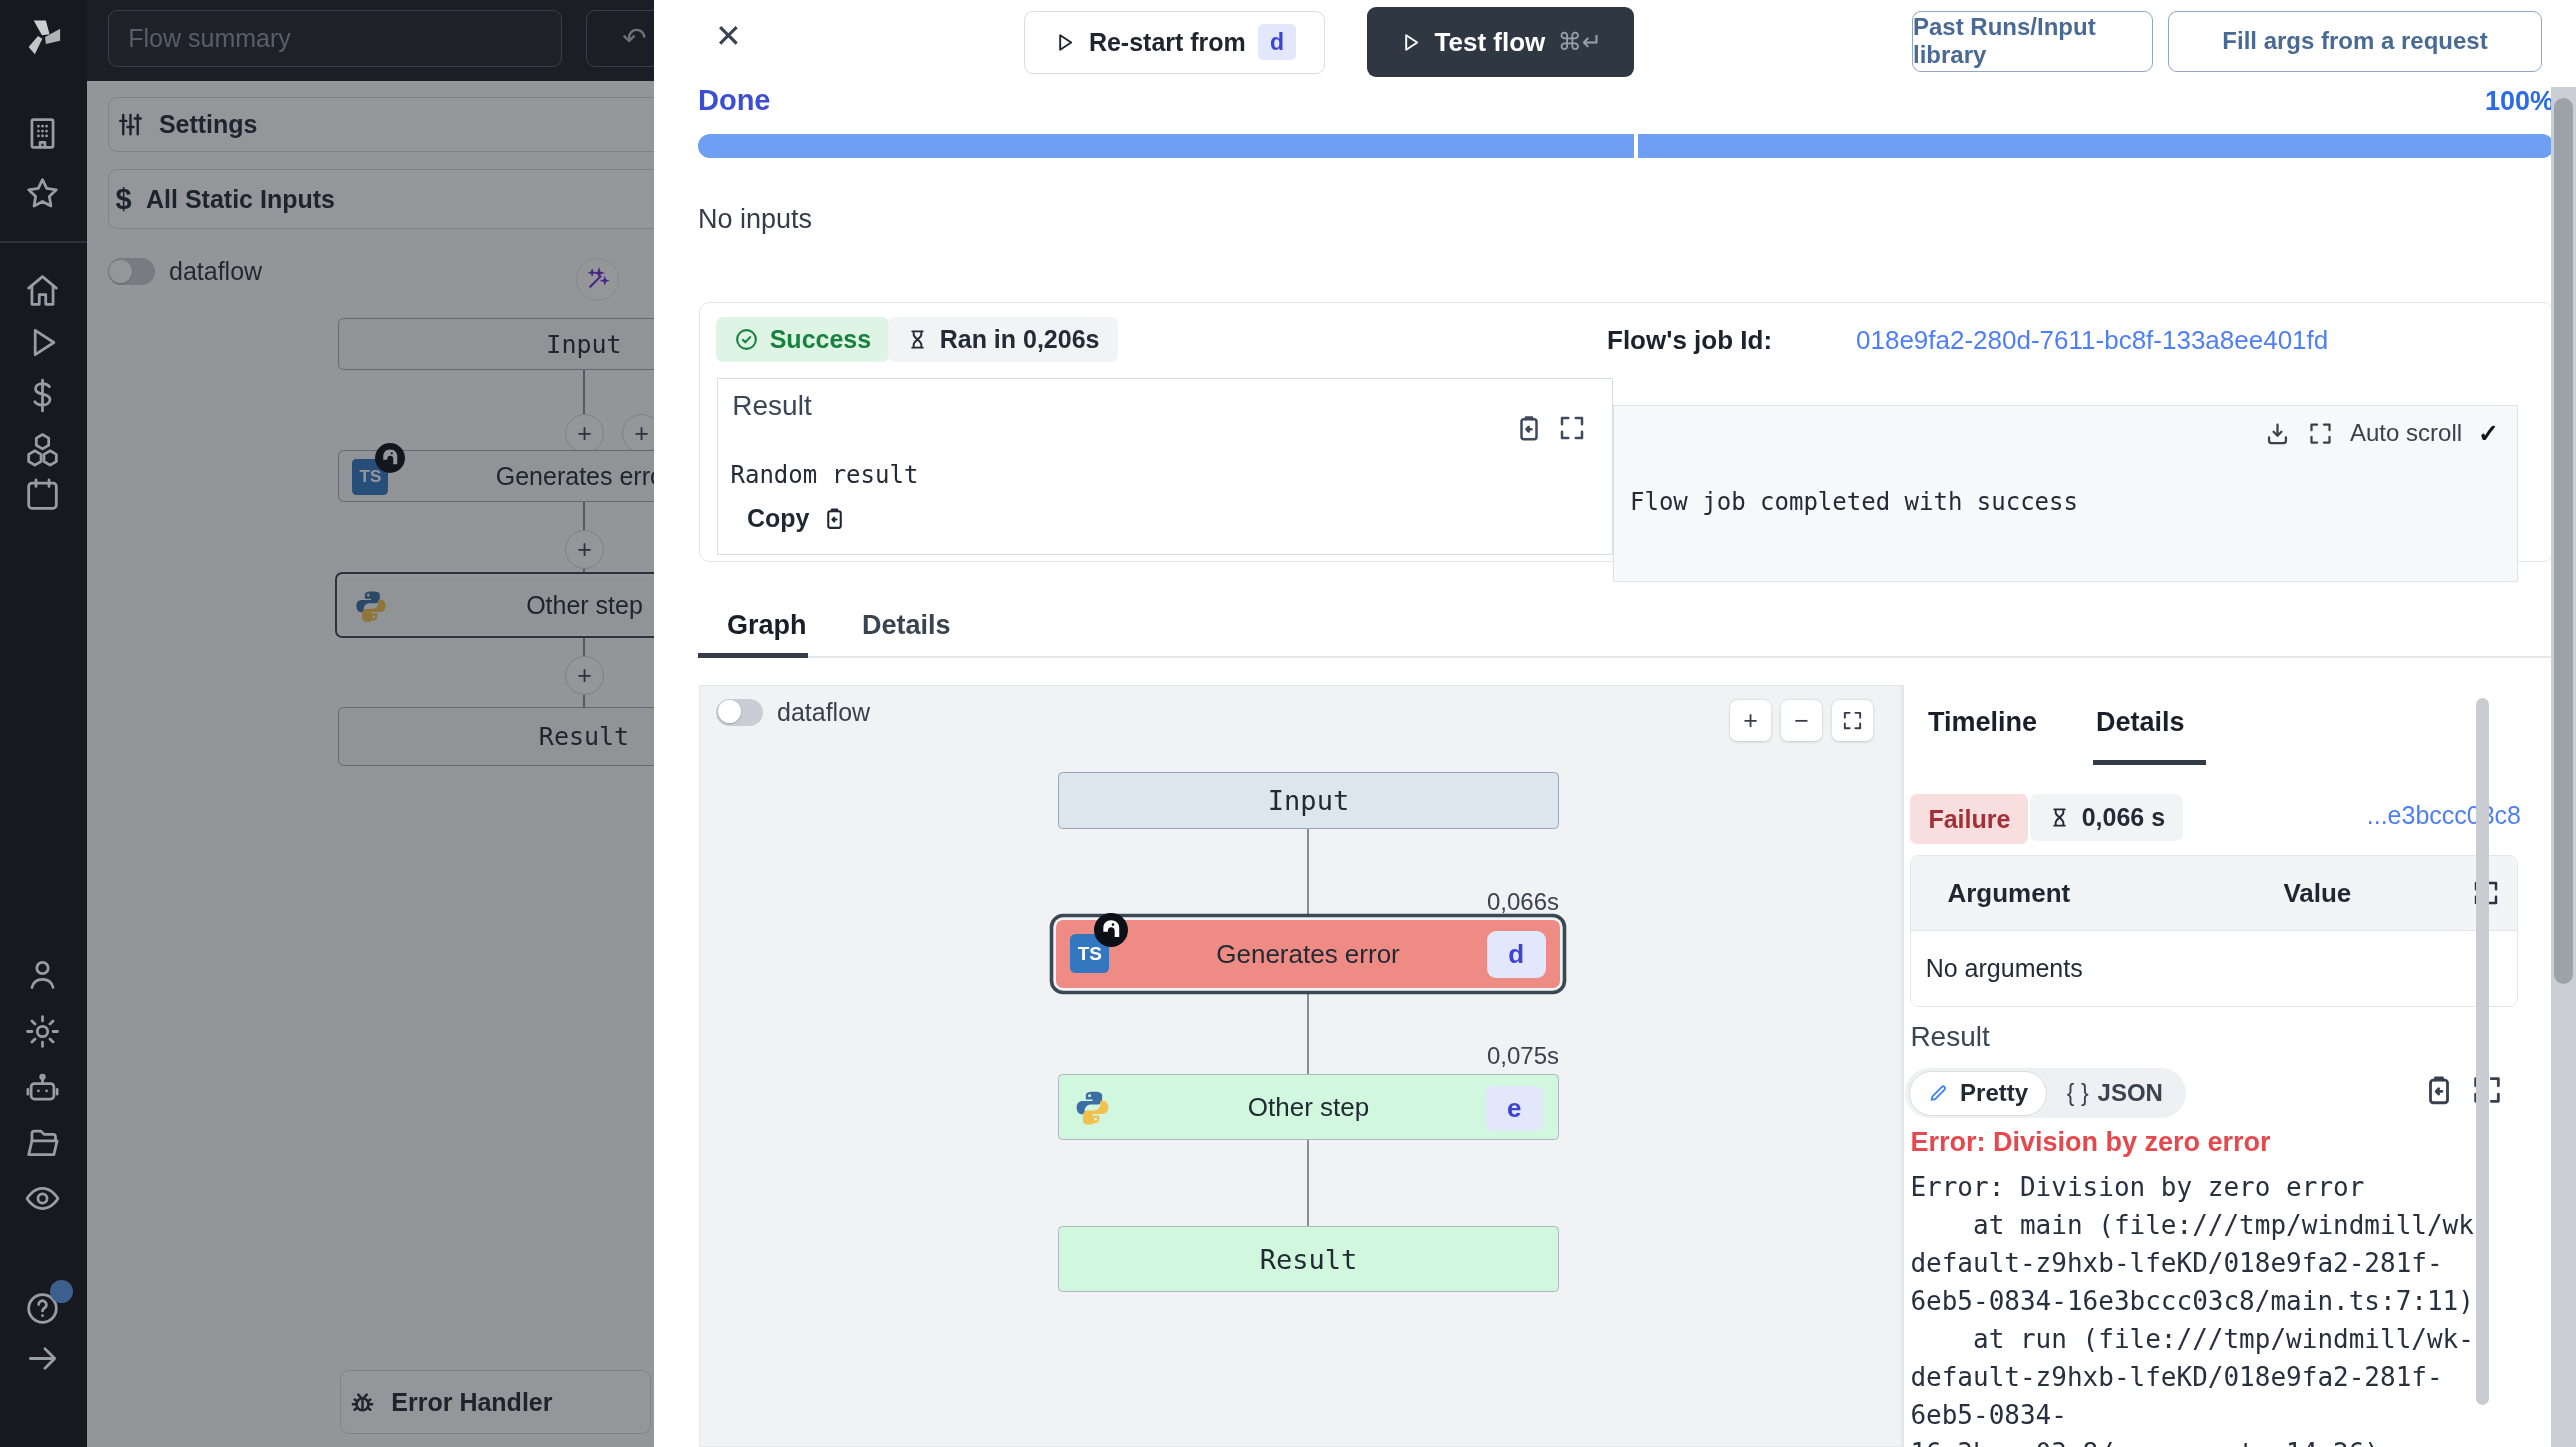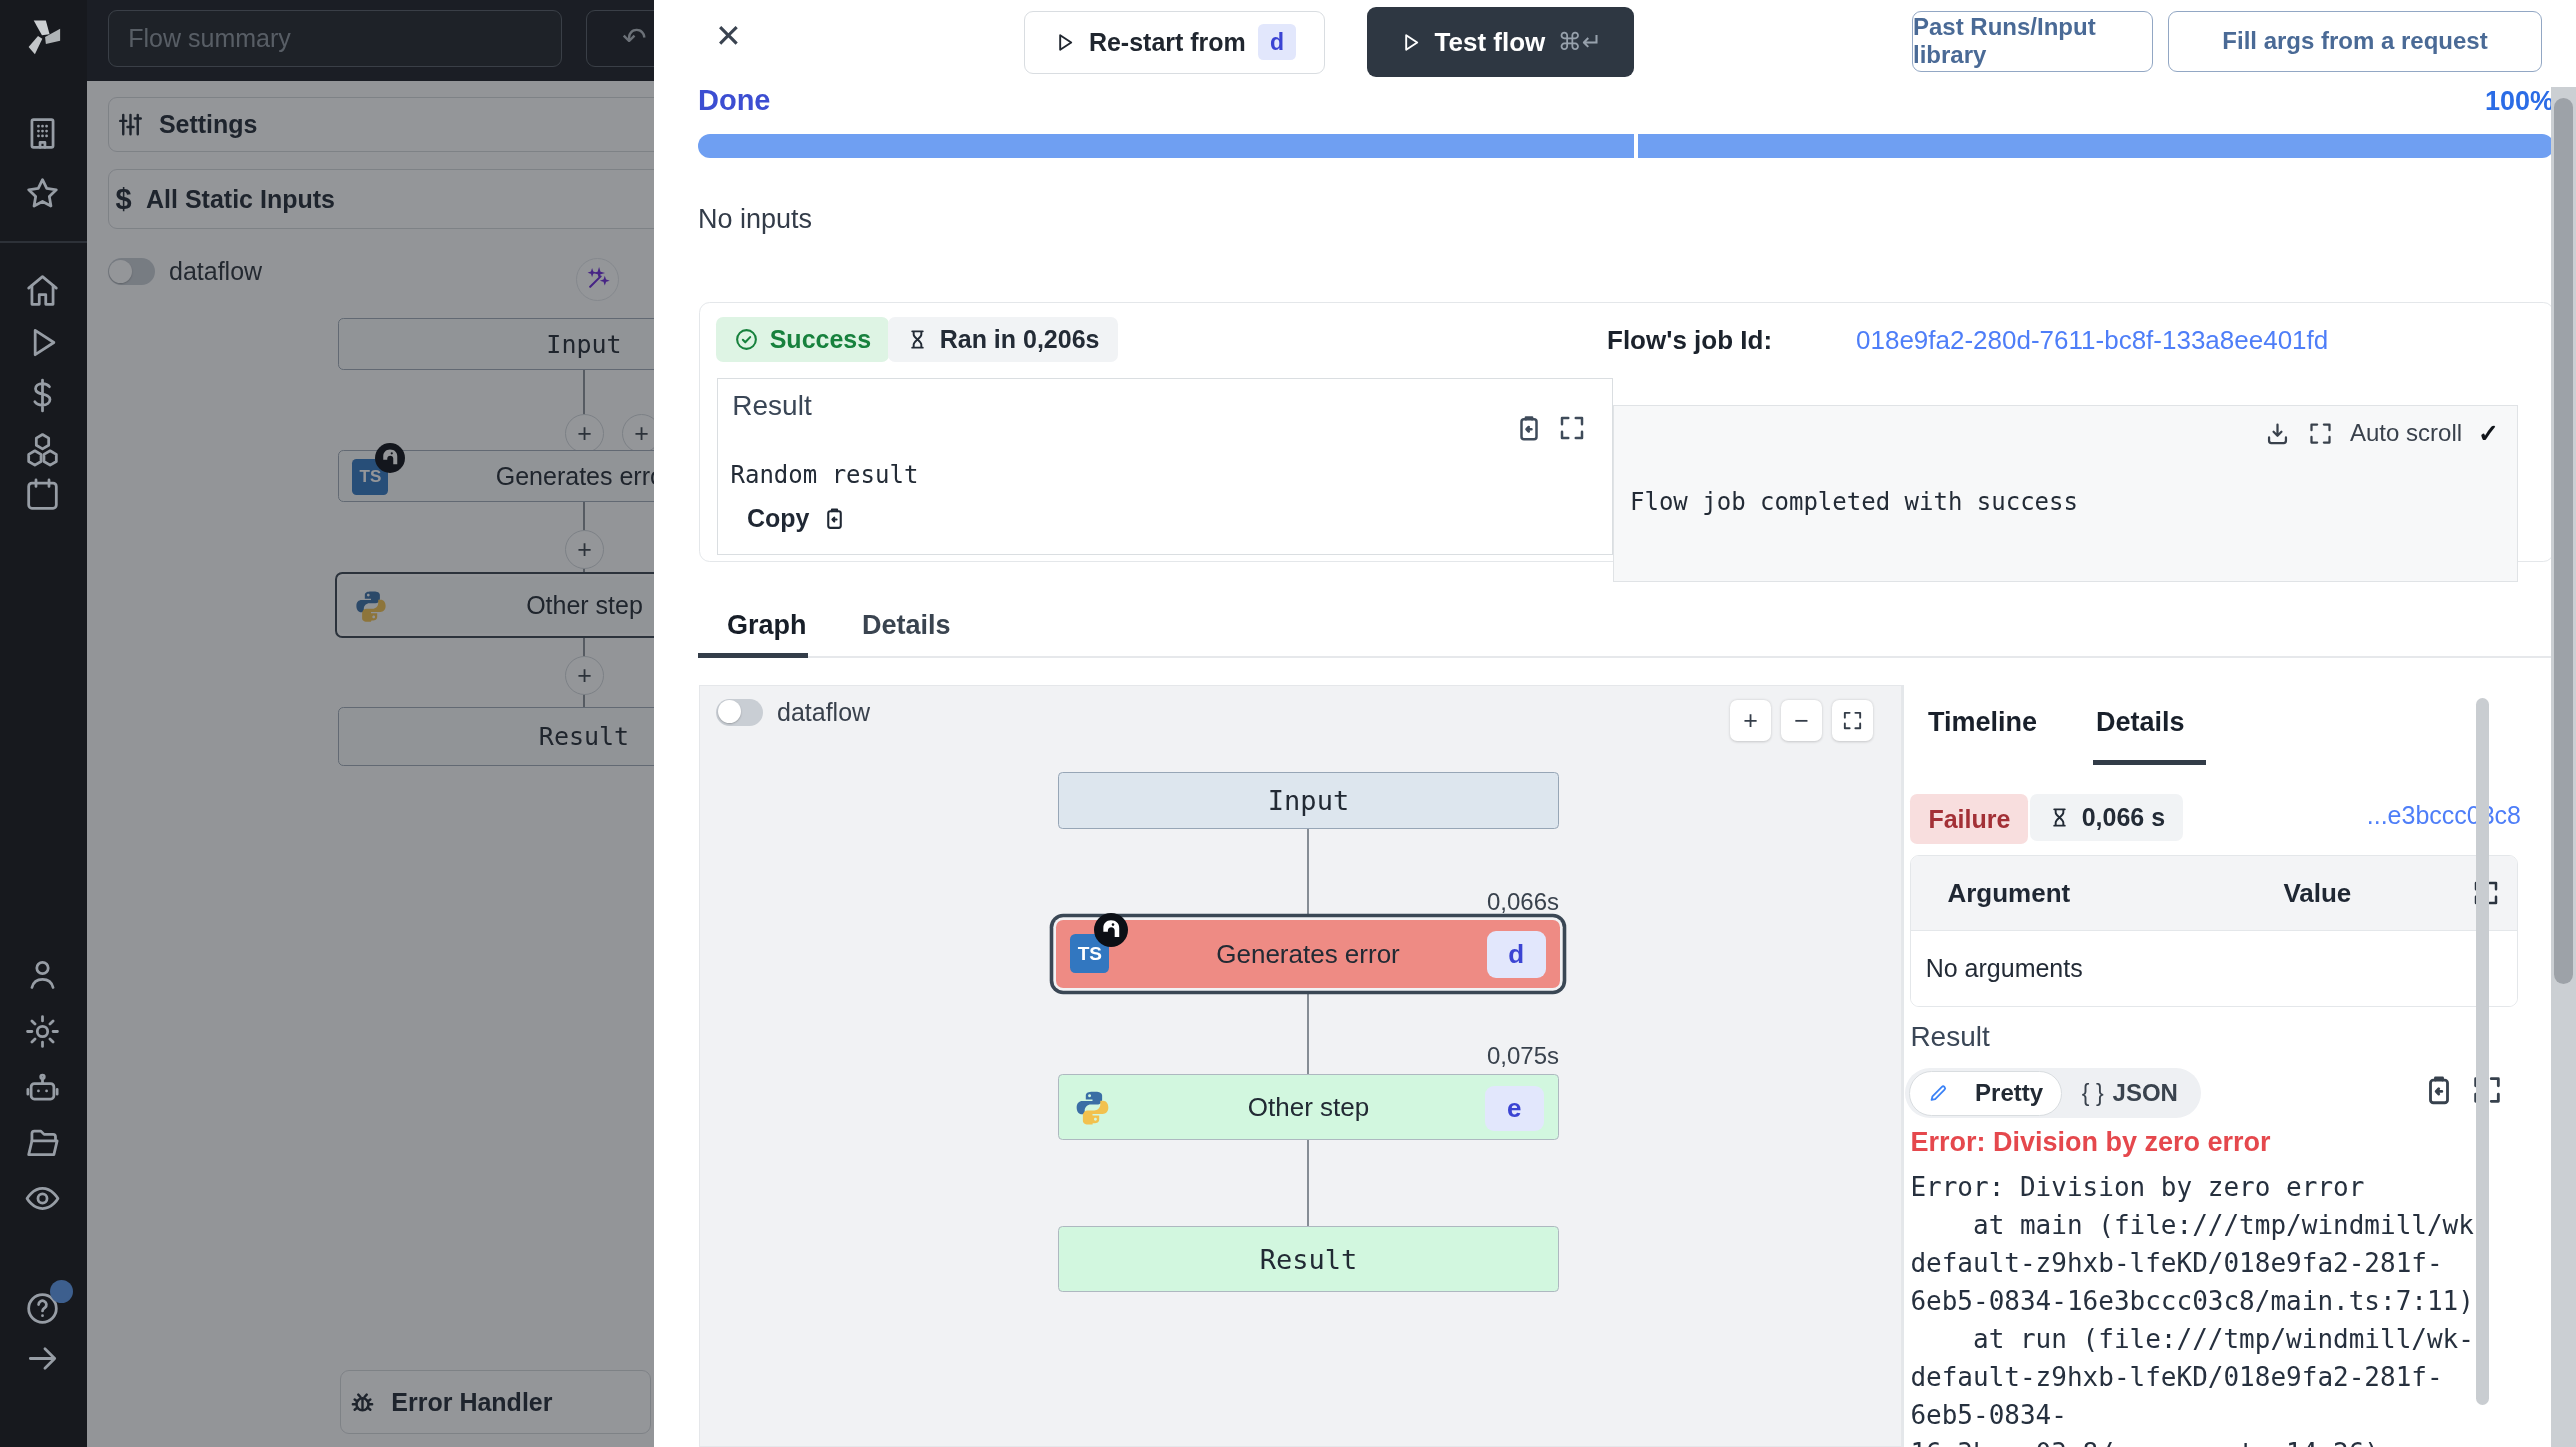--- a/index.html
+++ b/index.html
@@ -406,21 +406,21 @@
             </span>
         </div>
         <div class="flex" style="height:75px;background:#fff;">
           <span style="margin-left:14.3px;font-size:25px;color:#232b36;">No arguments</span>
         </div>
       </div>
 
       <div class="abs" style="left:5.4px;top:336px;font-size:28px;color:#3a4656;">Result</div>
 
       <div class="abs flex" style="left:0;top:383px;height:50px;background:#eef0f3;border-radius:25px;padding:0 3.6px;gap:0;">
-        <div class="flex" style="height:45px;background:#fff;border:0.9px solid #d9dde0;border-radius:22.4px;padding:0 18px;gap:26px;">
+        <div class="flex" style="height:45px;background:#fff;border:0.9px solid #d9dde0;border-radius:22.4px;padding:0 18px;gap:11px;">
           <span class="icon-sm" style="color:#3b82f6;">
               <svg viewBox="0 0 24 24" width="21.5" height="21.5">
                 <path d="M4 20l1-4L15.5 5.5a2 2 0 0 1 2.8 0l.2.2a2 2 0 0 1 0 2.8L8 19l-4 1z"></path>
               </svg>
             </span>
           <span style="font-weight:700;font-size:24px;color:#222a34;">Pretty</span>
         </div>
         <div class="flex" style="height:45px;padding:0 19.7px;gap:9px;">
           <span style="font-size:23px;color:#3a434e;">{ }</span>
           <span style="font-weight:700;font-size:24px;color:#3a434e;">JSON</span>

